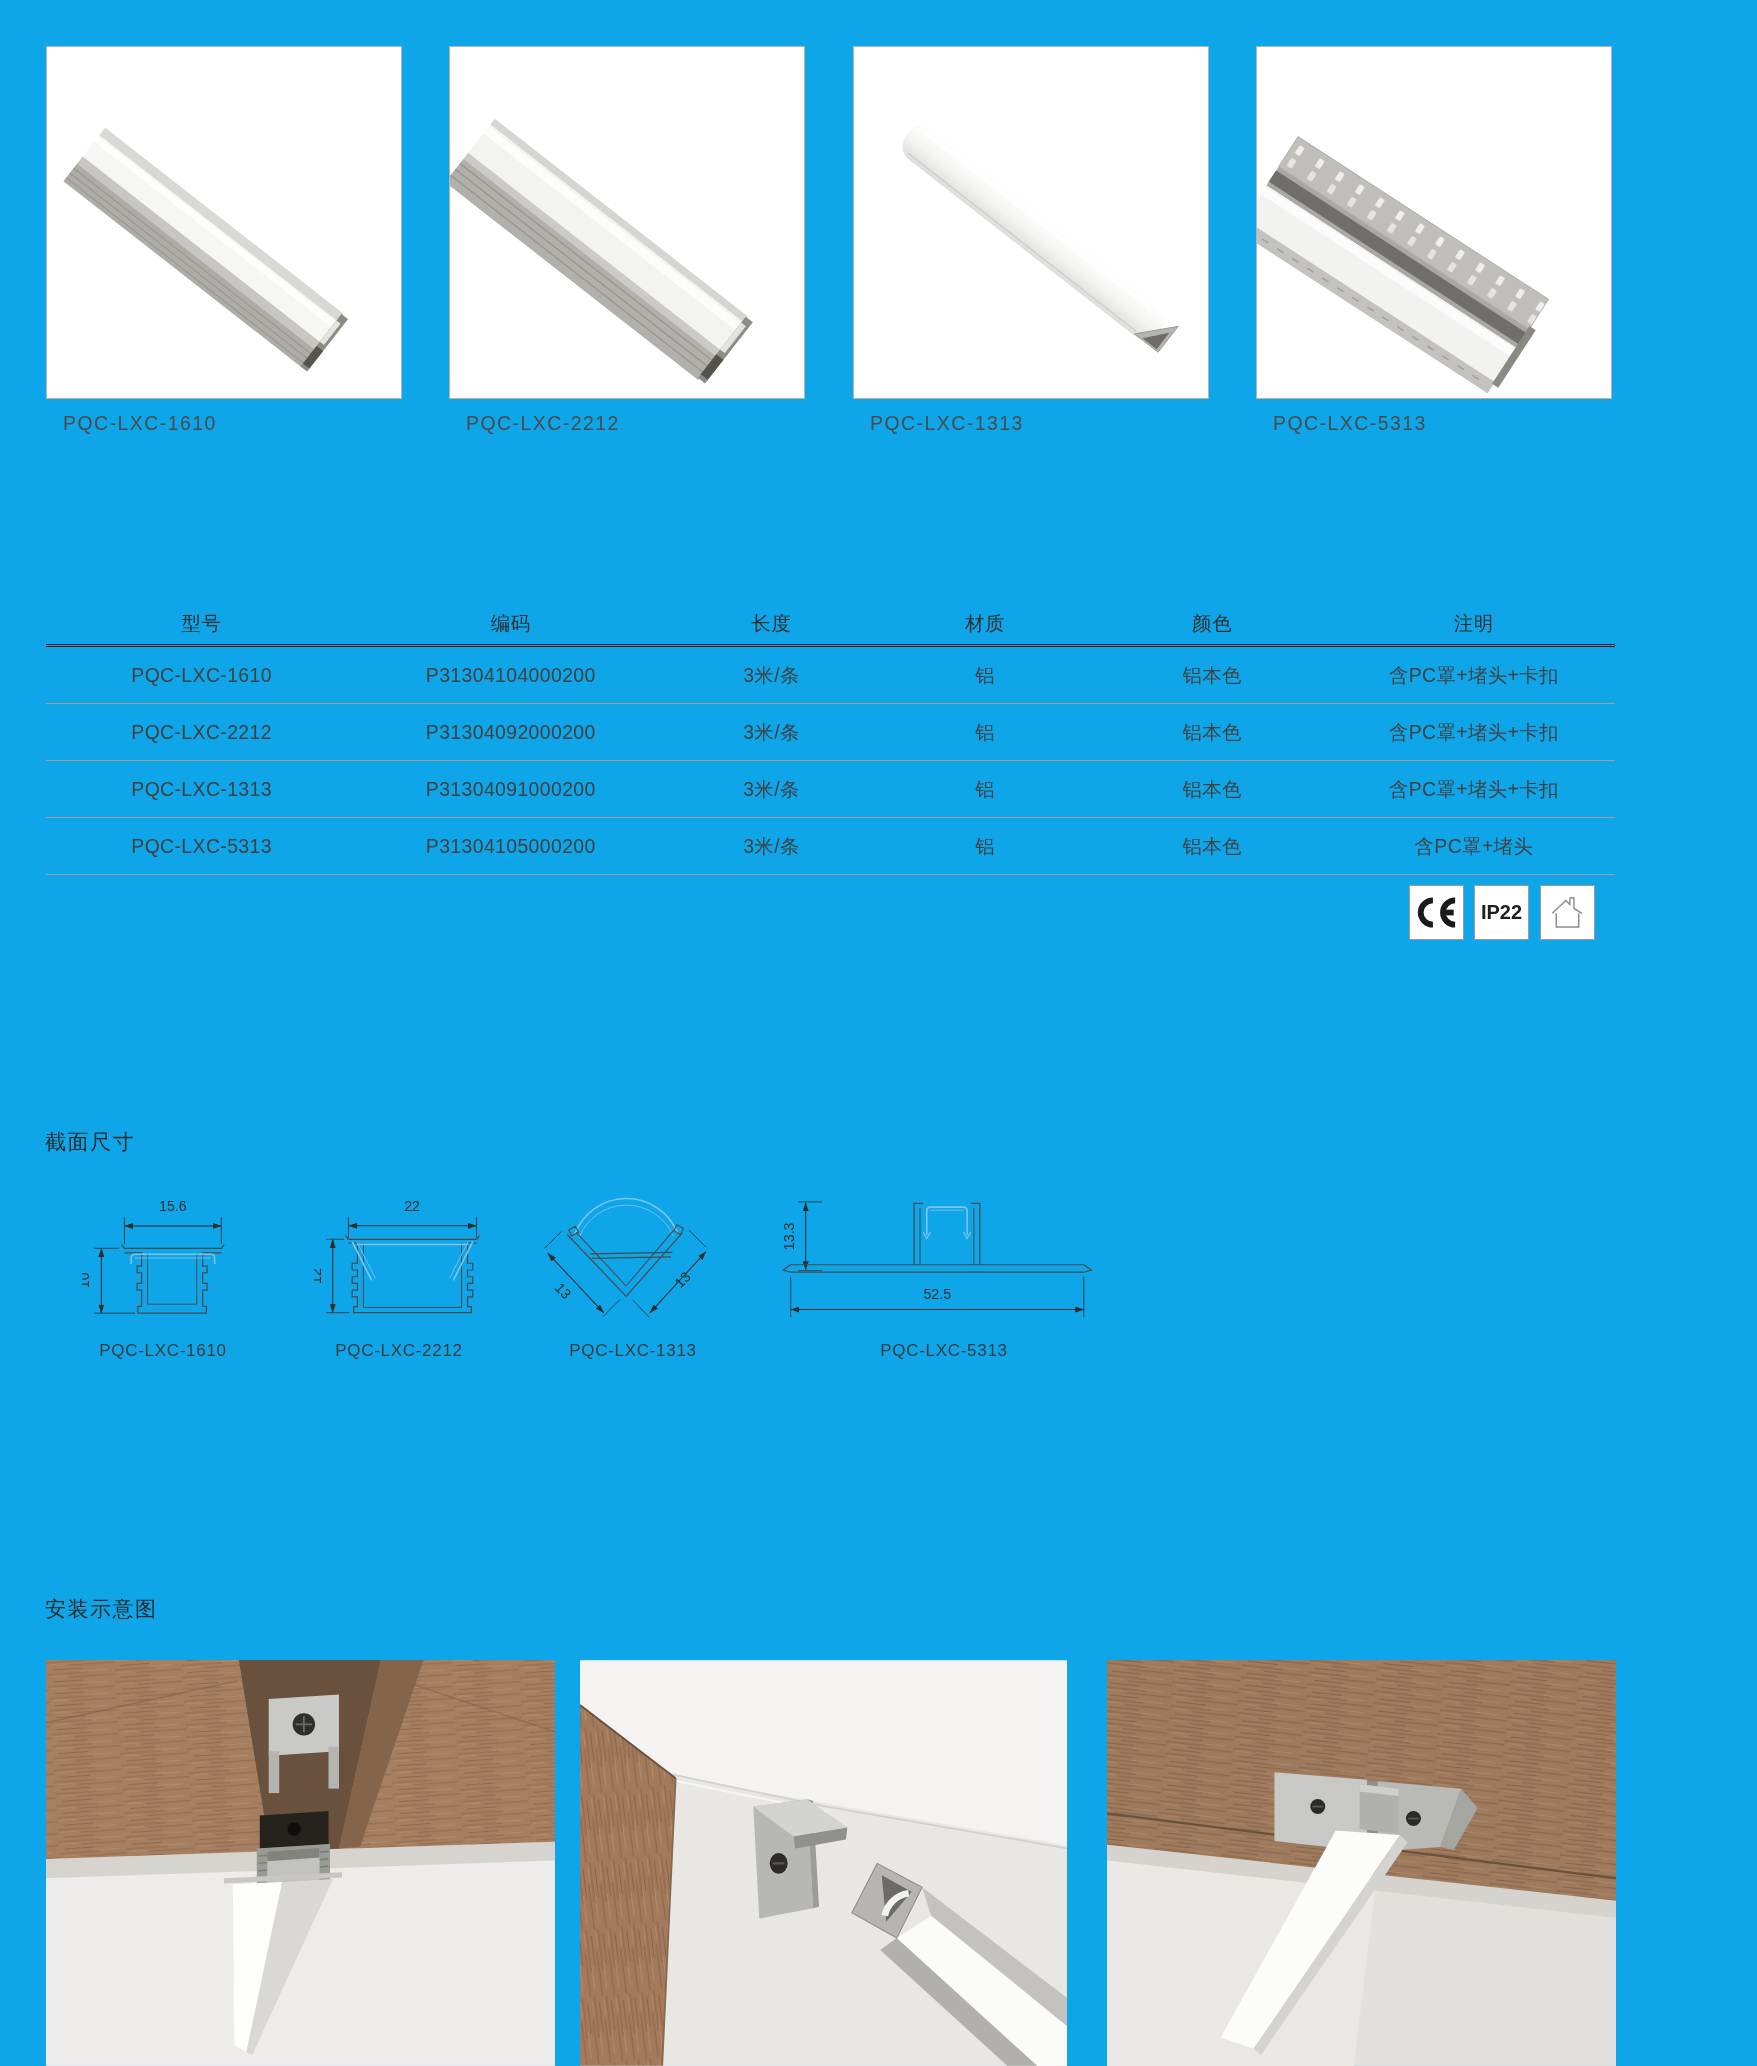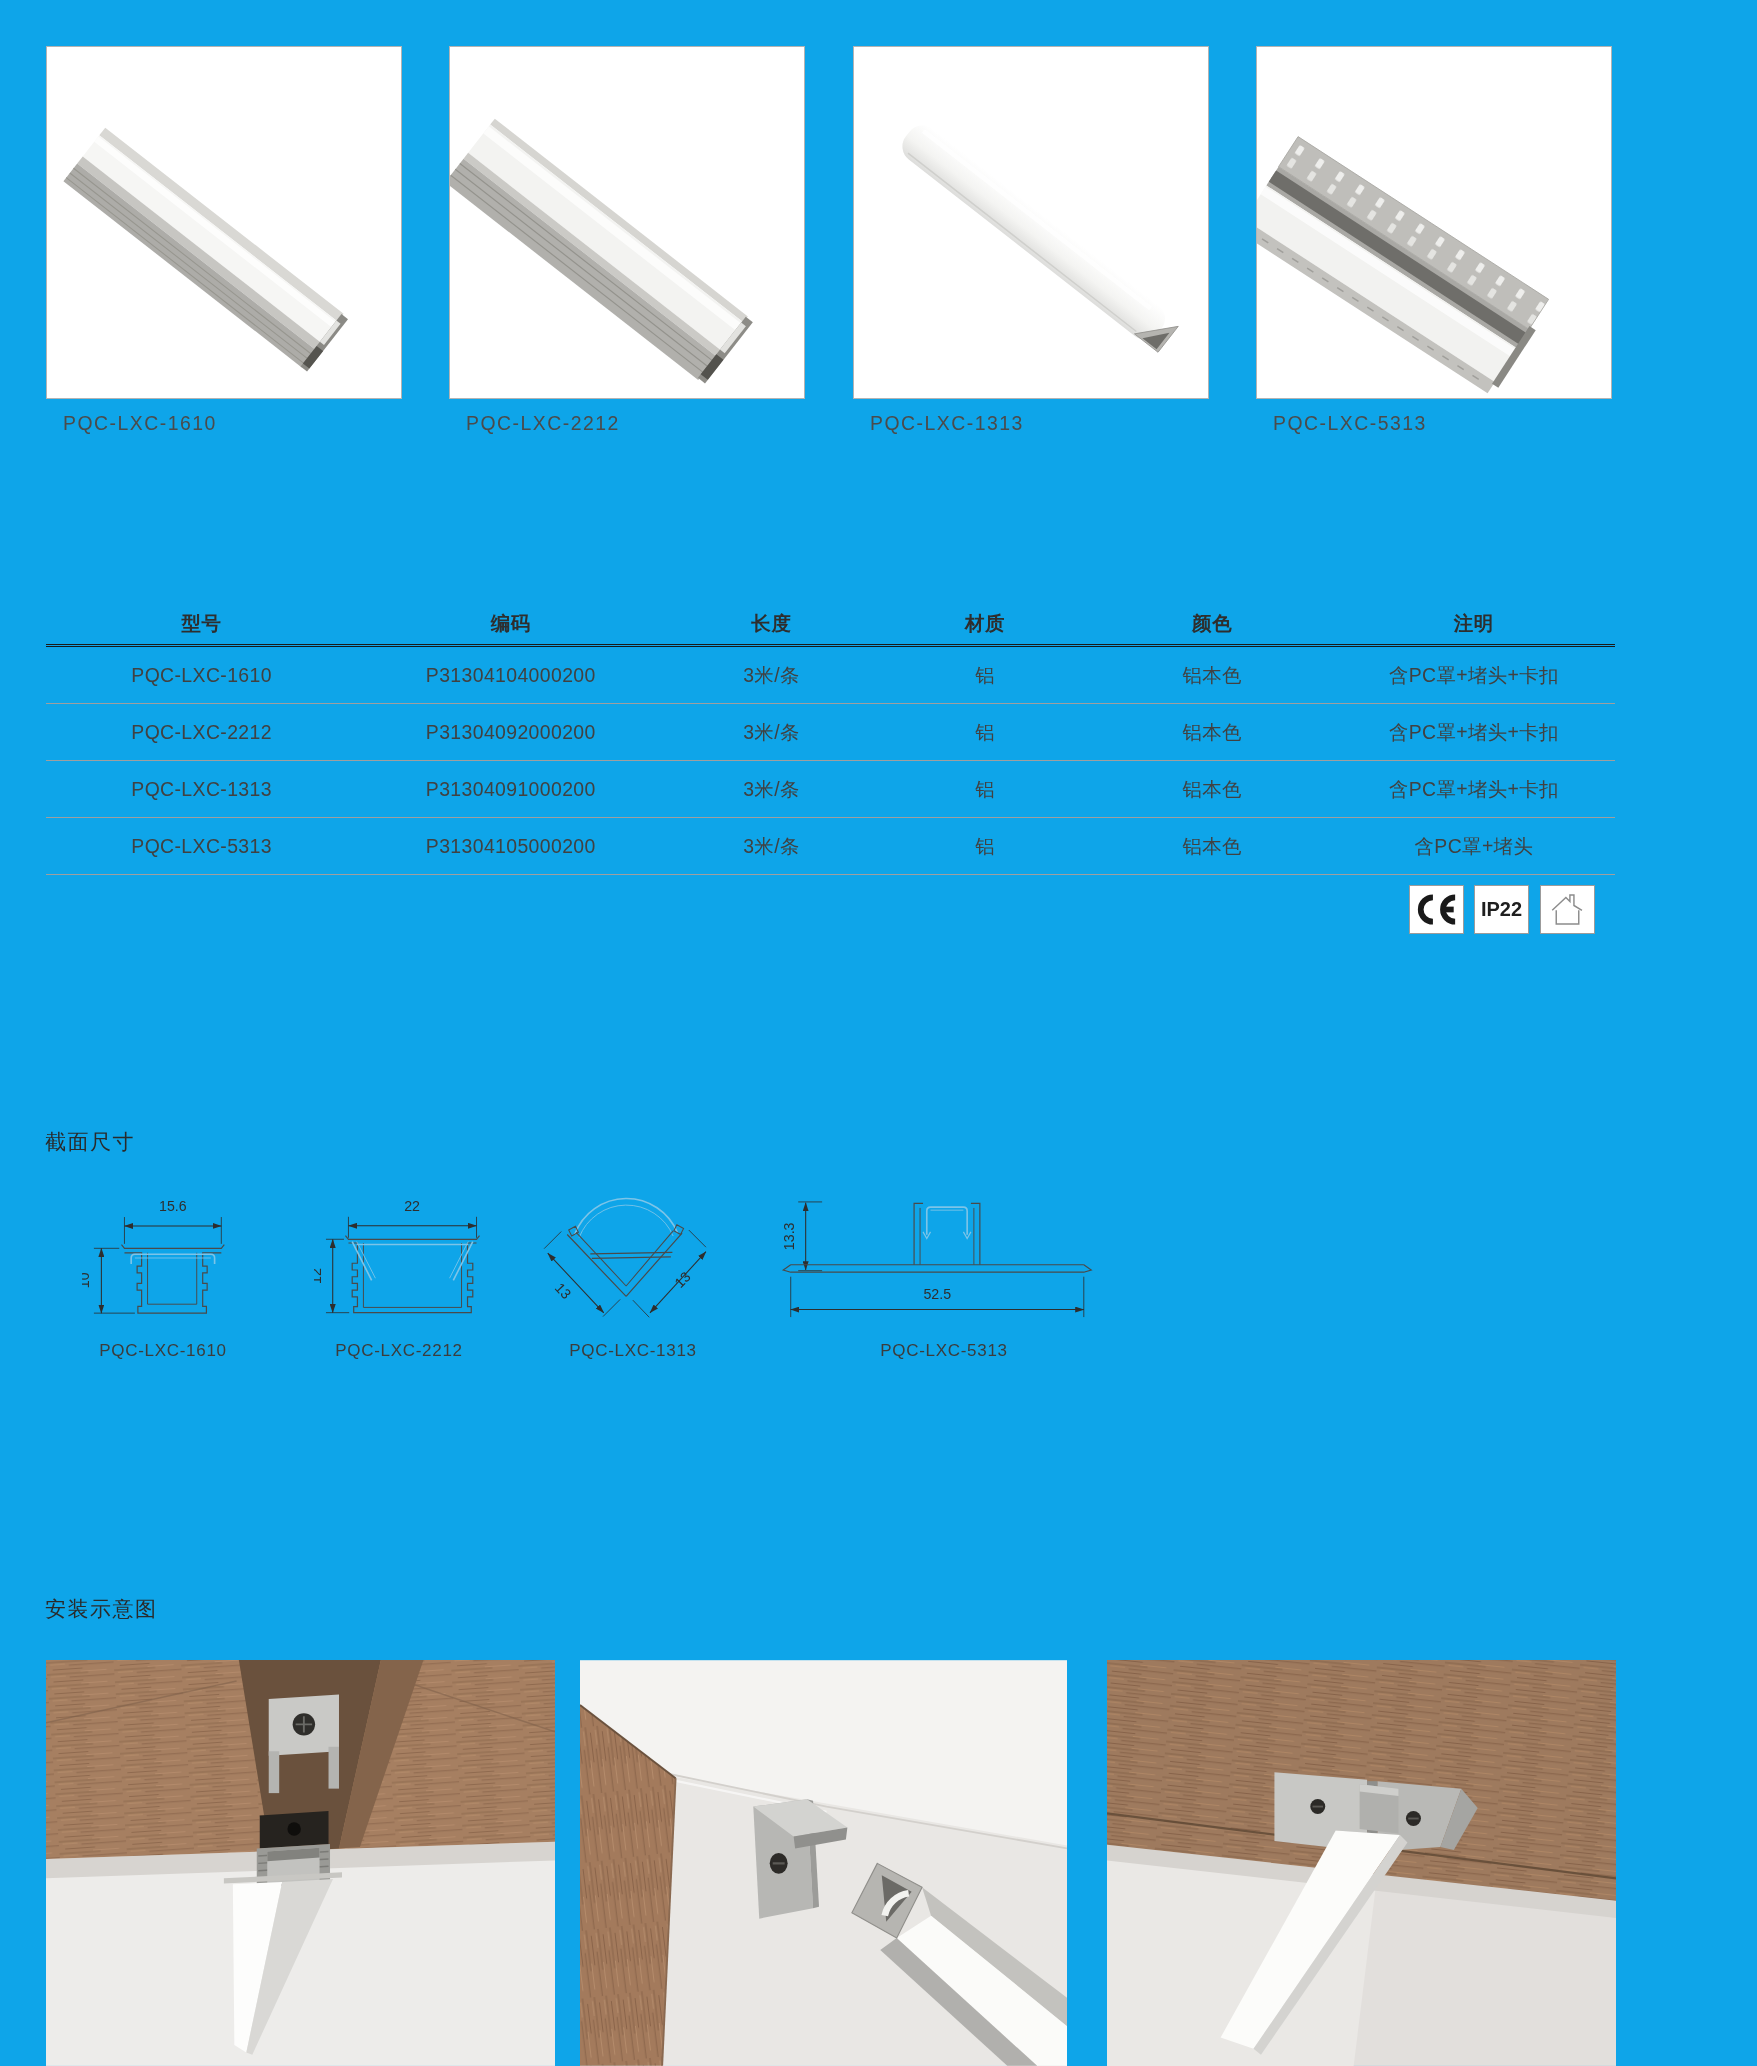--- a/index.html
+++ b/index.html
@@ -6,25 +6,25 @@
   body{font-family:"Liberation Sans",sans-serif;color:#3f3f3f;}
   .page{position:relative;width:1758px;height:2066px;background:#0ea5e9;overflow:hidden;}
 
   
   .product-card{position:absolute;top:46px;width:356px;height:353px;border:0.7px solid #b3b3b3;background:#fff;box-sizing:border-box;}
   .product-label{position:absolute;top:412px;font-size:19.4px;letter-spacing:1.5px;color:#4b4b4b;white-space:nowrap;}
 
   
   .spec-wrap{position:absolute;left:46px;top:602px;width:1569px;}
   table.spec{width:1569px;border-collapse:collapse;table-layout:fixed;}
-  table.spec th{height:40px;font-weight:bold;font-size:19.4px;color:#2e2e2e;text-align:center;vertical-align:middle;border-bottom:3.7px double #1a1a1a;letter-spacing:0.7px;}
+  table.spec th{height:40px;font-weight:normal;font-size:19.4px;color:#2e2e2e;text-align:center;vertical-align:middle;border-bottom:3.7px double #1a1a1a;letter-spacing:0.7px;}
   table.spec td{height:54px;font-size:19.4px;color:#414141;text-align:center;vertical-align:middle;border-bottom:1.5px solid #9f9f9f;letter-spacing:0.4px;white-space:nowrap;}
 
   
-  .cert-box{position:absolute;top:885px;width:55px;height:49px;border:0.7px solid #9b9b9b;box-sizing:border-box;background:#fff;display:flex;align-items:center;justify-content:center;}
+  .cert-box{position:absolute;top:885px;width:55px;height:55px;border:0.7px solid #9b9b9b;box-sizing:border-box;background:#fff;display:flex;align-items:center;justify-content:center;}
   .ip-text{font-size:20px;font-weight:bold;color:#1f1f1f;letter-spacing:0;}
 
   
   .sec-heading{position:absolute;left:45px;font-size:21px;color:#2a2a2a;letter-spacing:1.5px;margin-top:39px;}
 
   
   .drawing-label{position:absolute;top:1341px;width:164px;text-align:center;font-size:17px;color:#3c3c3c;letter-spacing:0.7px;white-space:nowrap;}
 
   svg text{font-family:"Liberation Sans",sans-serif;}
   .dimtxt{font-size:19px;fill:#2e2e2e;}

